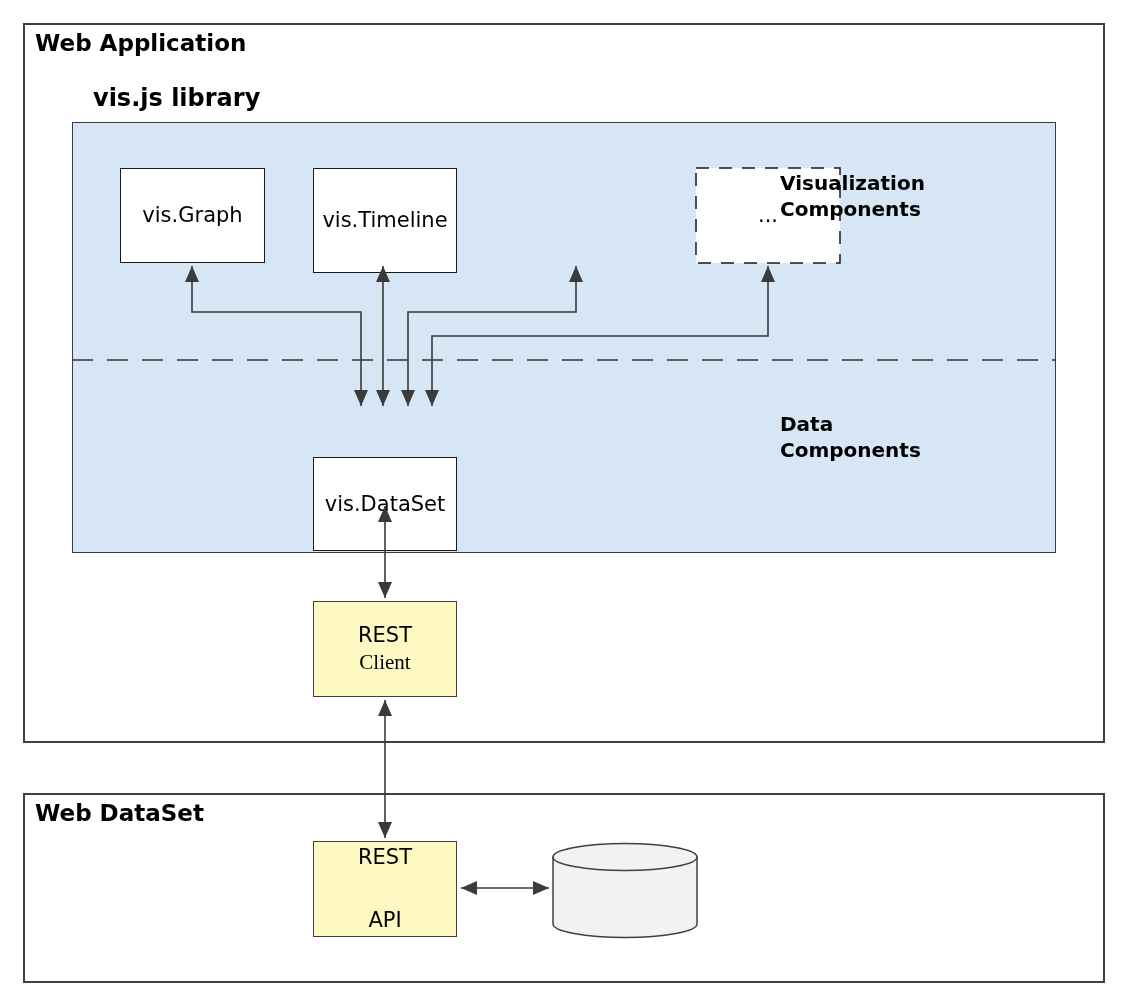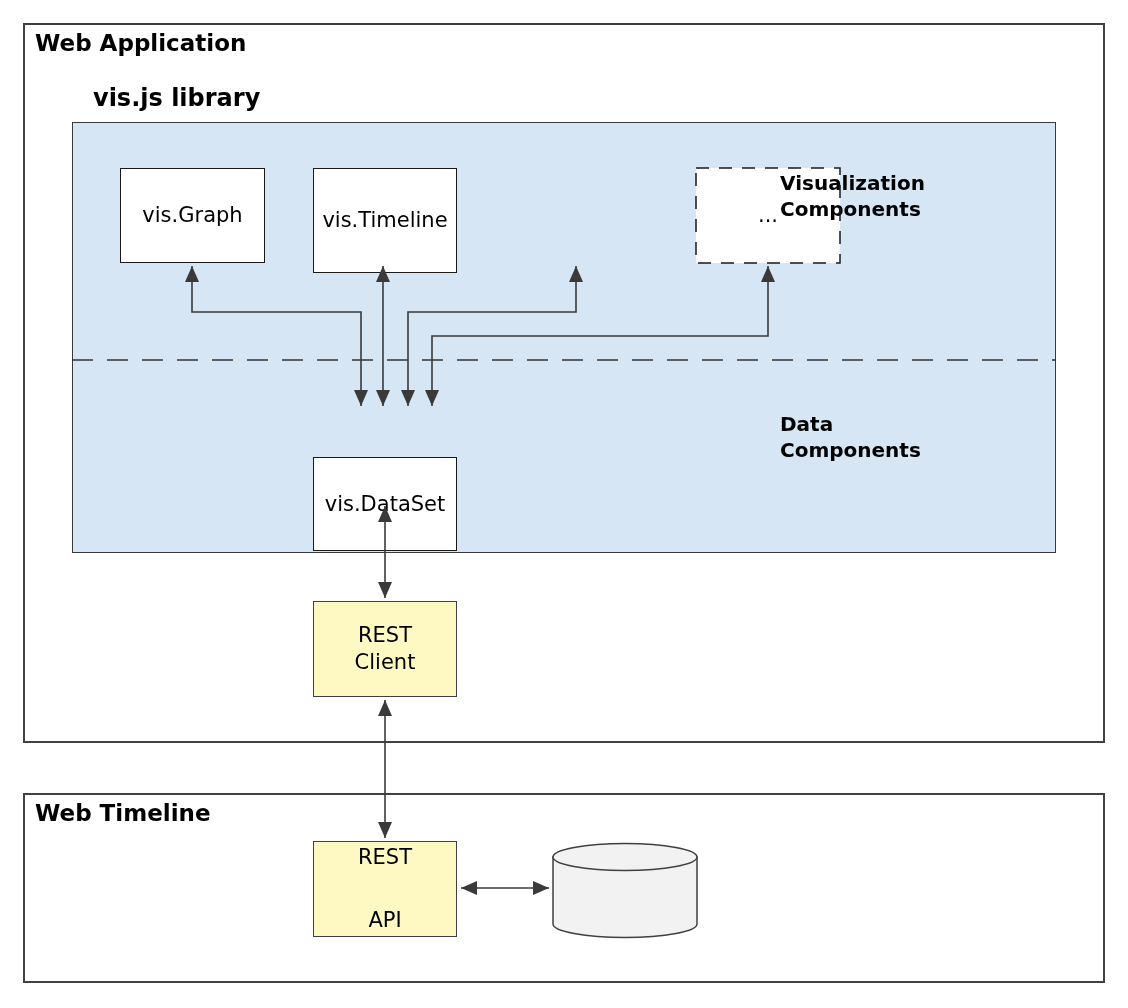--- a/index.html
+++ b/index.html
@@ -108,26 +108,26 @@
     <div>Components</div>
   </div>
 
   <div class="node" style="left:313px; top:409px; width:144px; height:94px;margin-top:48px;">
     <span>vis.DataSet</span>
   </div>
 
   <div class="node gray" style="left:313px; top:601px; width:144px; height:96px;">
     <span>
       <span style="display:block;">REST</span>
-      <span style="display:block;">Client</span>
+      <span style="display:block;font-family:Liberation Serif, serif;">Client</span>
     </span>
   </div>
 
   <div class="panel" style="left:23px; top:793px; width:1082px; height:190px;"></div>
-  <div class="panel-title" style="left:35px; top:800px;">Web Timeline</div>
+  <div class="panel-title" style="left:35px; top:800px;">Web DataSet</div>
 
   <div class="node gray" style="left:313px; top:841px; width:144px; height:96px;">
     <span>
       <span style="display:block;">REST</span>
       <span style="display:block;margin-top:36px;">API</span>
     </span>
   </div>
 
   <div class="cyl-label">Data</div>
 

